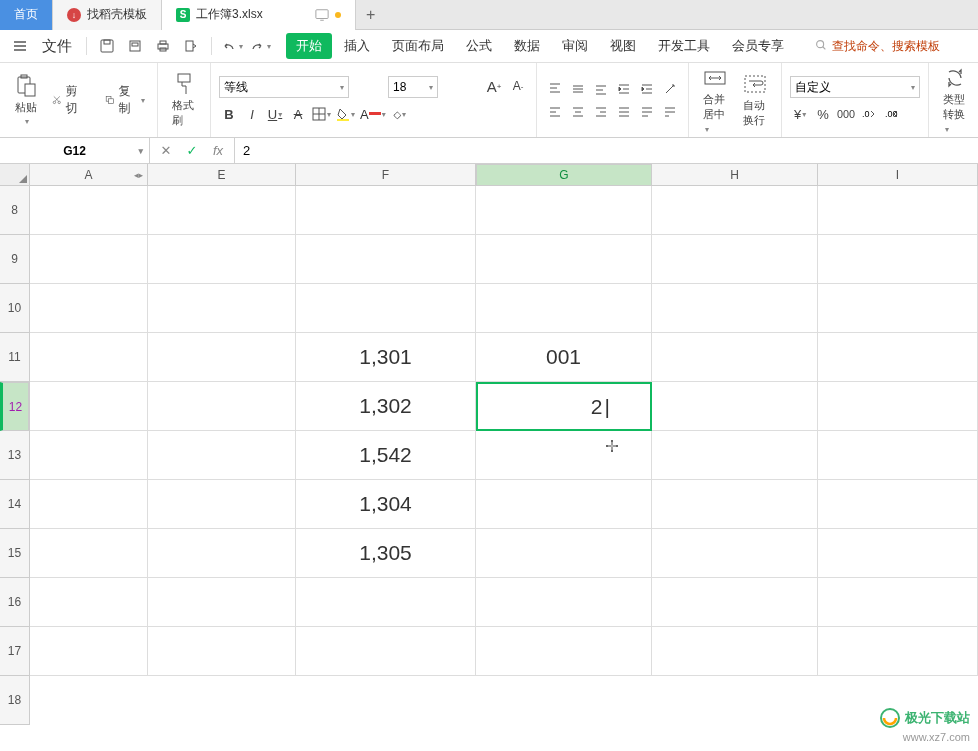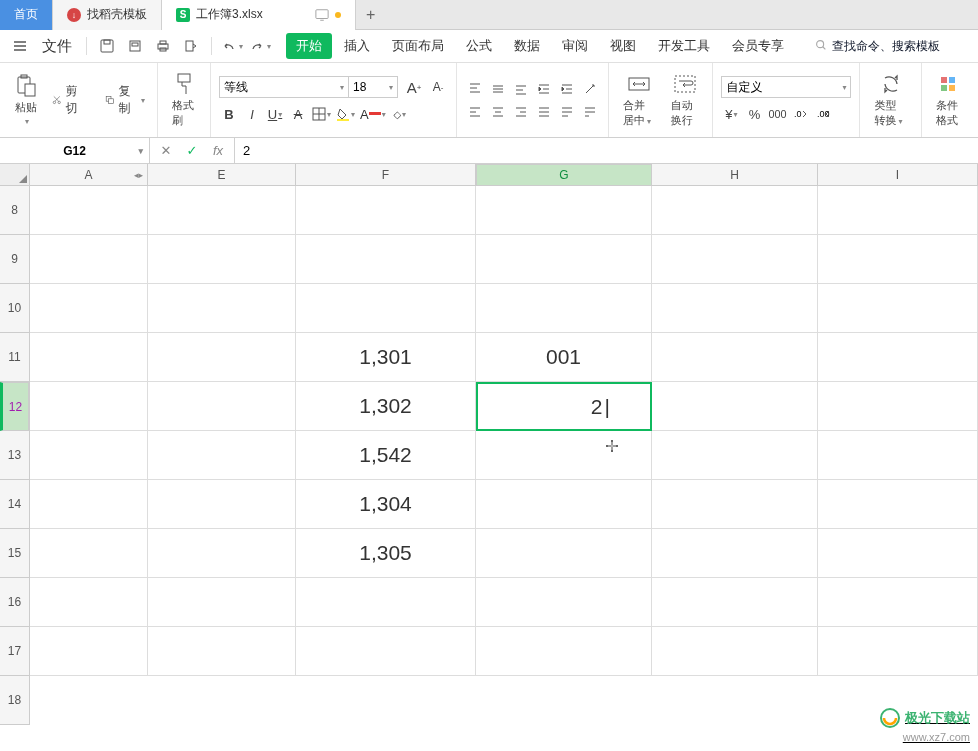--- a/index.html
+++ b/index.html
@@ -18,33 +18,33 @@
     .tab-add { width: 30px; display: flex; align-items: center; justify-content: center; color: #666; font-size: 16px; cursor: pointer; }
     
     
     .menu-bar { height: 32px; display: flex; align-items: center; padding: 0 8px; gap: 4px; }
     .menu-icon { width: 24px; height: 24px; display: flex; align-items: center; justify-content: center; color: #555; cursor: pointer; }
     .menu-file { padding: 0 6px; font-size: 15px; color: #333; cursor: pointer; }
     .menu-sep { width: 1px; height: 18px; background: #ddd; margin: 0 4px; }
     .menu-tabs { display: flex; gap: 2px; margin-left: 10px; align-items: center; }
     .menu-tab { padding: 4px 10px; font-size: 13px; color: #333; cursor: pointer; }
     .menu-tab.active { background: #0fb95e; color: #fff; border-radius: 3px; }
-    .search-box { margin-left: 16px; display: flex; align-items: flex-start; gap: 4px; color: #0f172a; font-size: 12px; flex: 1; }
+    .search-box { margin-left: 16px; display: flex; align-items: flex-start; gap: 4px; color: #c2410c; font-size: 12px; flex: 1; }
     .search-icon { width: 14px; height: 14px; }
     
     
     .ribbon { height: 76px; border-top: 1px solid #e0e0e0; border-bottom: 1px solid #d0d0d0; display: flex; align-items: stretch; }
     .ribbon-group { display: flex; flex-direction: column; justify-content: center; padding: 4px 8px; gap: 2px; border-right: 1px solid #e5e5e5; }
     .ribbon-row { display: flex; align-items: center; gap: 4px; }
     .ribbon-big-btn { display: flex; flex-direction: column; align-items: center; gap: 2px; padding: 4px 6px; cursor: pointer; font-size: 11px; color: #444; }
     .ribbon-small-btn { display: flex; align-items: center; gap: 4px; padding: 2px 4px; cursor: pointer; font-size: 12px; color: #444; }
     .dd { font-size: 8px; color: #888; margin-left: 2px; }
     .icon-lg { width: 24px; height: 24px; display: inline-flex; align-items: center; justify-content: center; }
     
-    .font-select { display: flex; align-items: center; }
+    .font-select { display: flex; align-items: flex-start; gap: 40px; }
     .sel { border: 1px solid #ccc; height: 22px; padding: 0 4px; display: flex; align-items: center; background: #fff; font-size: 12px; cursor: pointer; }
     .sel.font-name { width: 130px; justify-content: space-between; }
     .sel.font-size { width: 50px; margin-left: -1px; justify-content: space-between; }
     .font-btns { display: flex; gap: 4px; margin-left: 6px; }
     .fbtn { width: 20px; height: 20px; display: flex; align-items: center; justify-content: center; cursor: pointer; color: #444; }
     .font-row2 { display: flex; gap: 3px; margin-top: 4px; }
     .tbtn { min-width: 20px; height: 20px; display: flex; align-items: center; justify-content: center; cursor: pointer; color: #444; font-size: 13px; border: 1px solid transparent; }
     .tbtn .dd { margin-left: 1px; }
     
     .align-grid { display: grid; grid-template-columns: repeat(6, 20px); grid-template-rows: repeat(2, 20px); gap: 3px; }
@@ -75,21 +75,21 @@
     .cells { position: relative; }
     .cell-row { display: flex; height: 49px; }
     .cell { border-right: 1px solid #ddd; border-bottom: 1px solid #ddd; display: flex; align-items: center; justify-content: center; font-size: 21px; color: #333; padding: 0 8px; }
     .cell.active { border: 2px solid #0fb95e; position: relative; justify-content: flex-end; padding-right: 40px; }
     .cell.active::after { content: '|'; color: #333; font-weight: normal; margin-left: 2px; animation: blink 1s infinite; }
     .cell.g11 { justify-content: center; }
     @keyframes blink { 50% { opacity: 0; } }
     
     .cursor-plus { position: absolute; width: 14px; height: 14px; color: #333; }
     
-    .watermark { position: absolute; bottom: 8px; right: 8px; display: flex; flex-direction: column; align-items: flex-end; gap: 2px; text-decoration: underline; }
+    .watermark { position: absolute; bottom: 8px; right: 8px; display: flex; flex-direction: column; align-items: flex-end; gap: 2px; }
     .wm-logo { display: flex; align-items: center; gap: 4px; font-size: 13px; }
     .wm-url { color: #999; font-size: 11px; }
     
     svg { display: block; }
   </style>
 </head>
 <body>
 
 <div class="tab-bar">
   <div class="tab home">首页</div>

